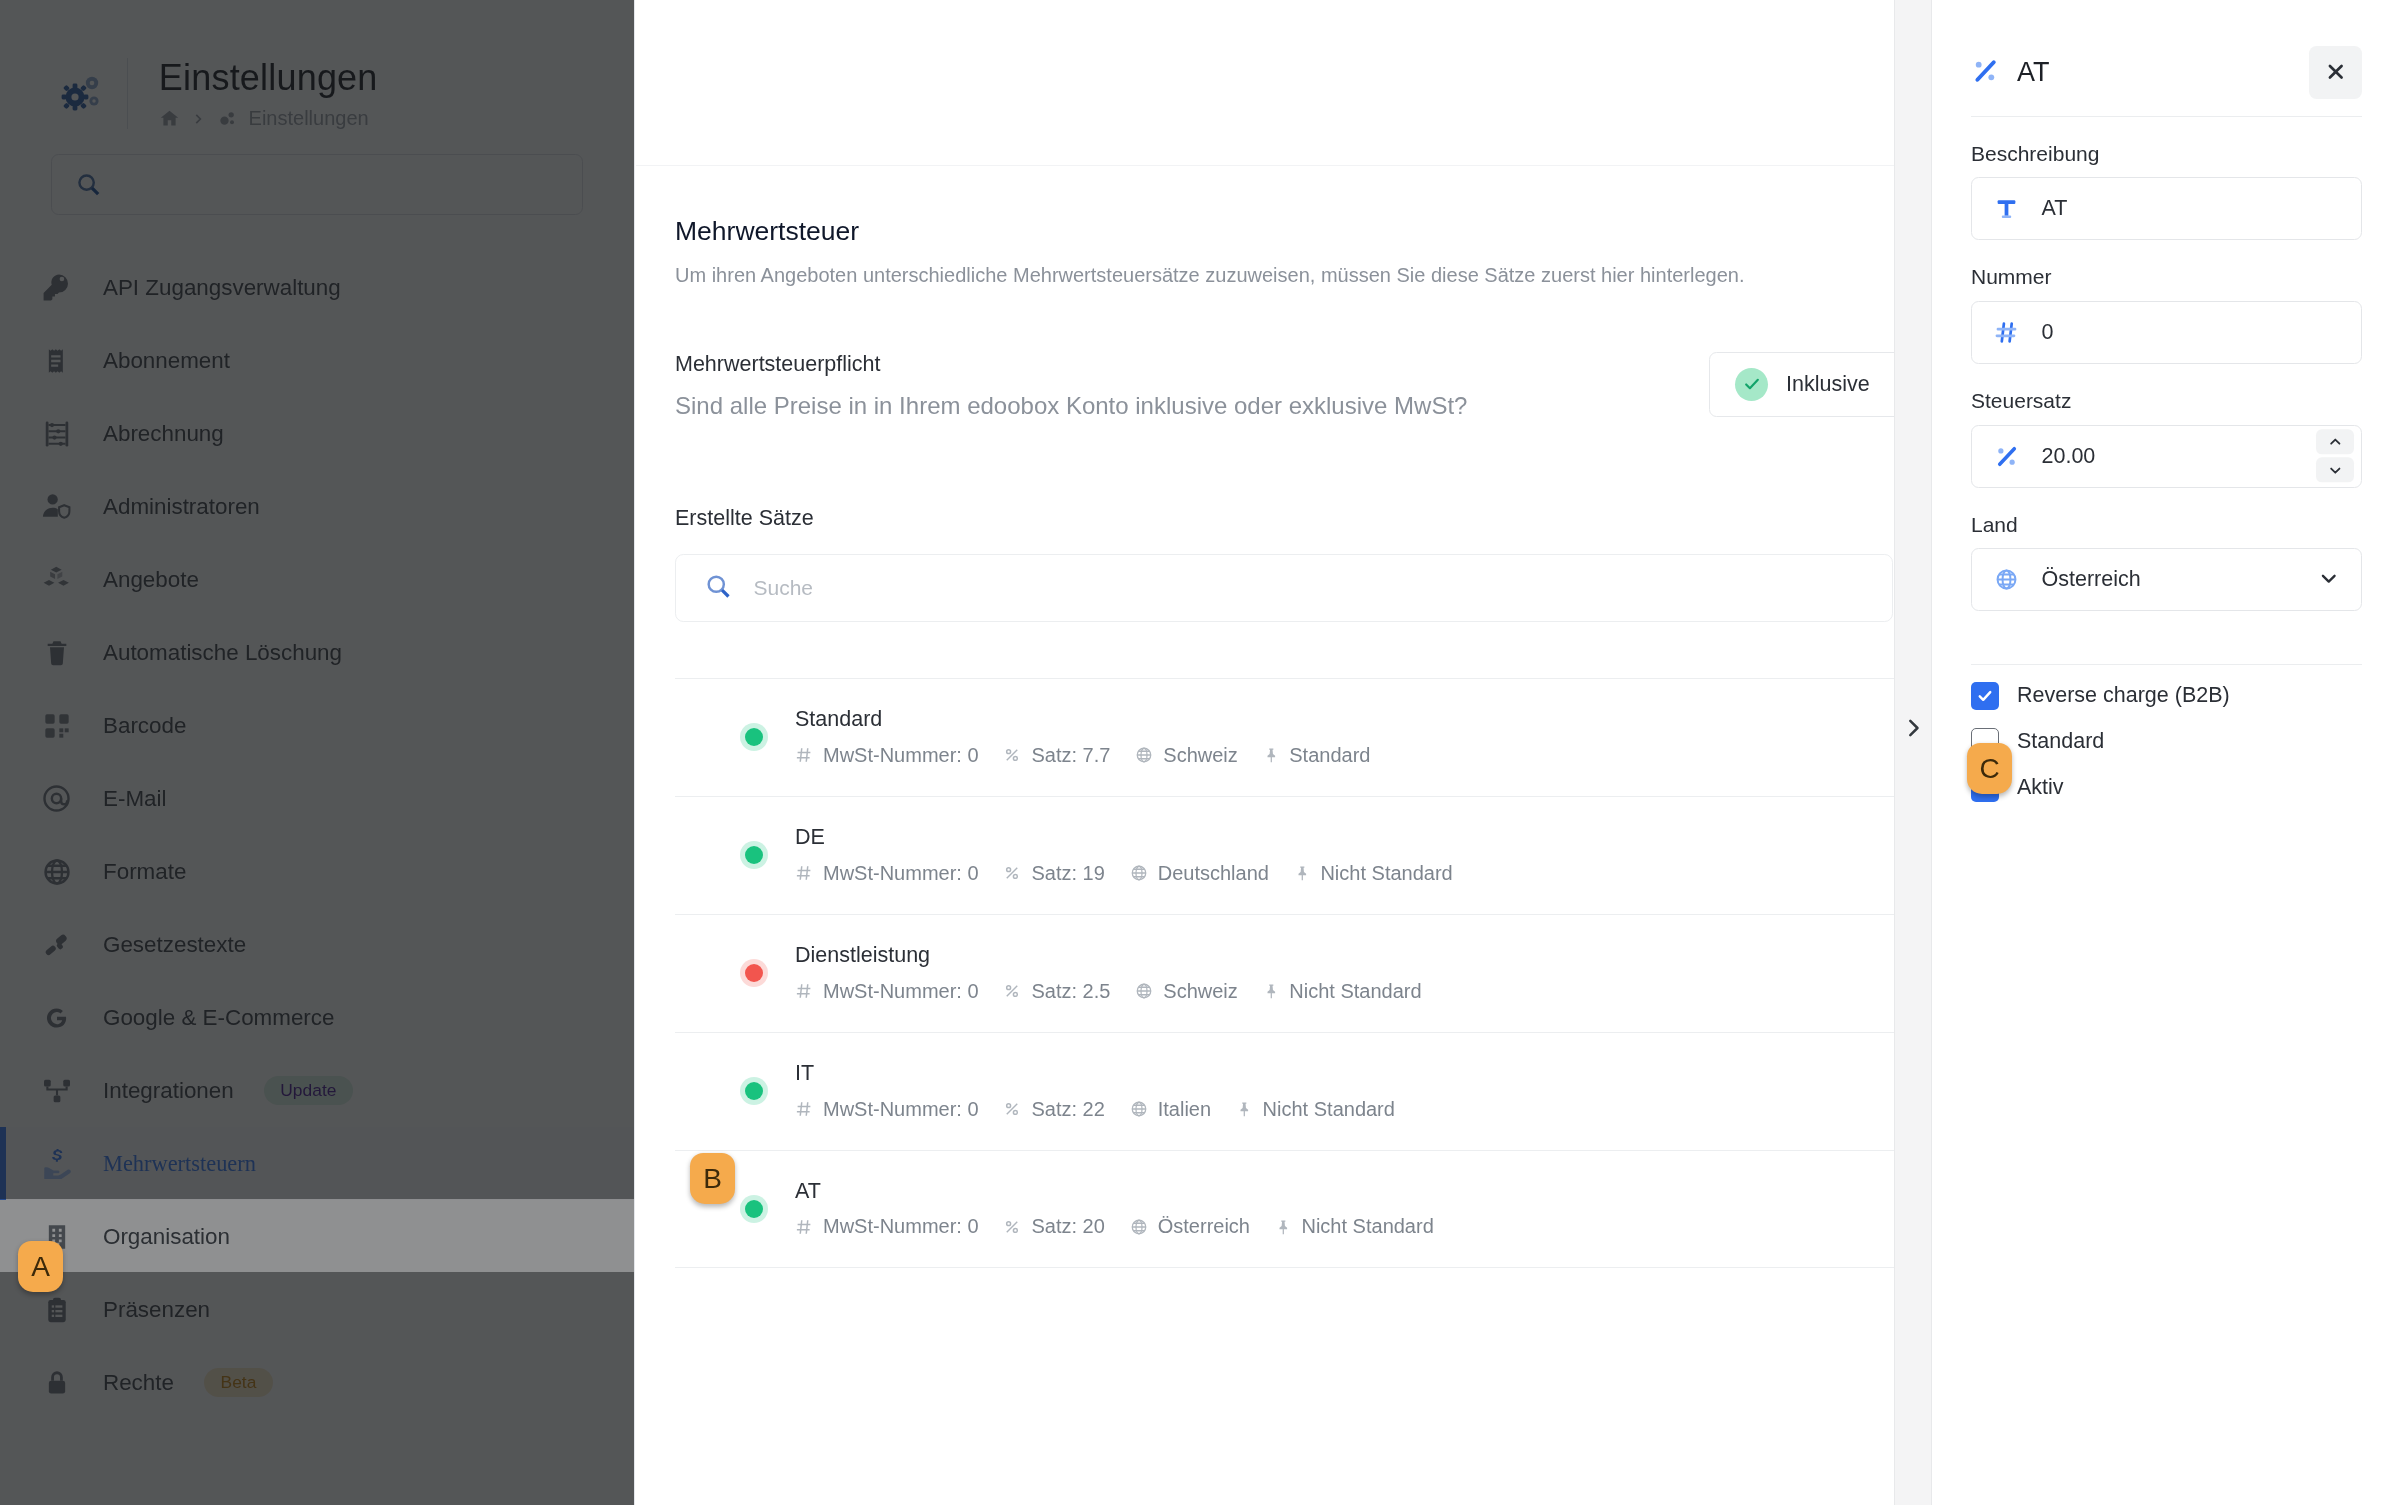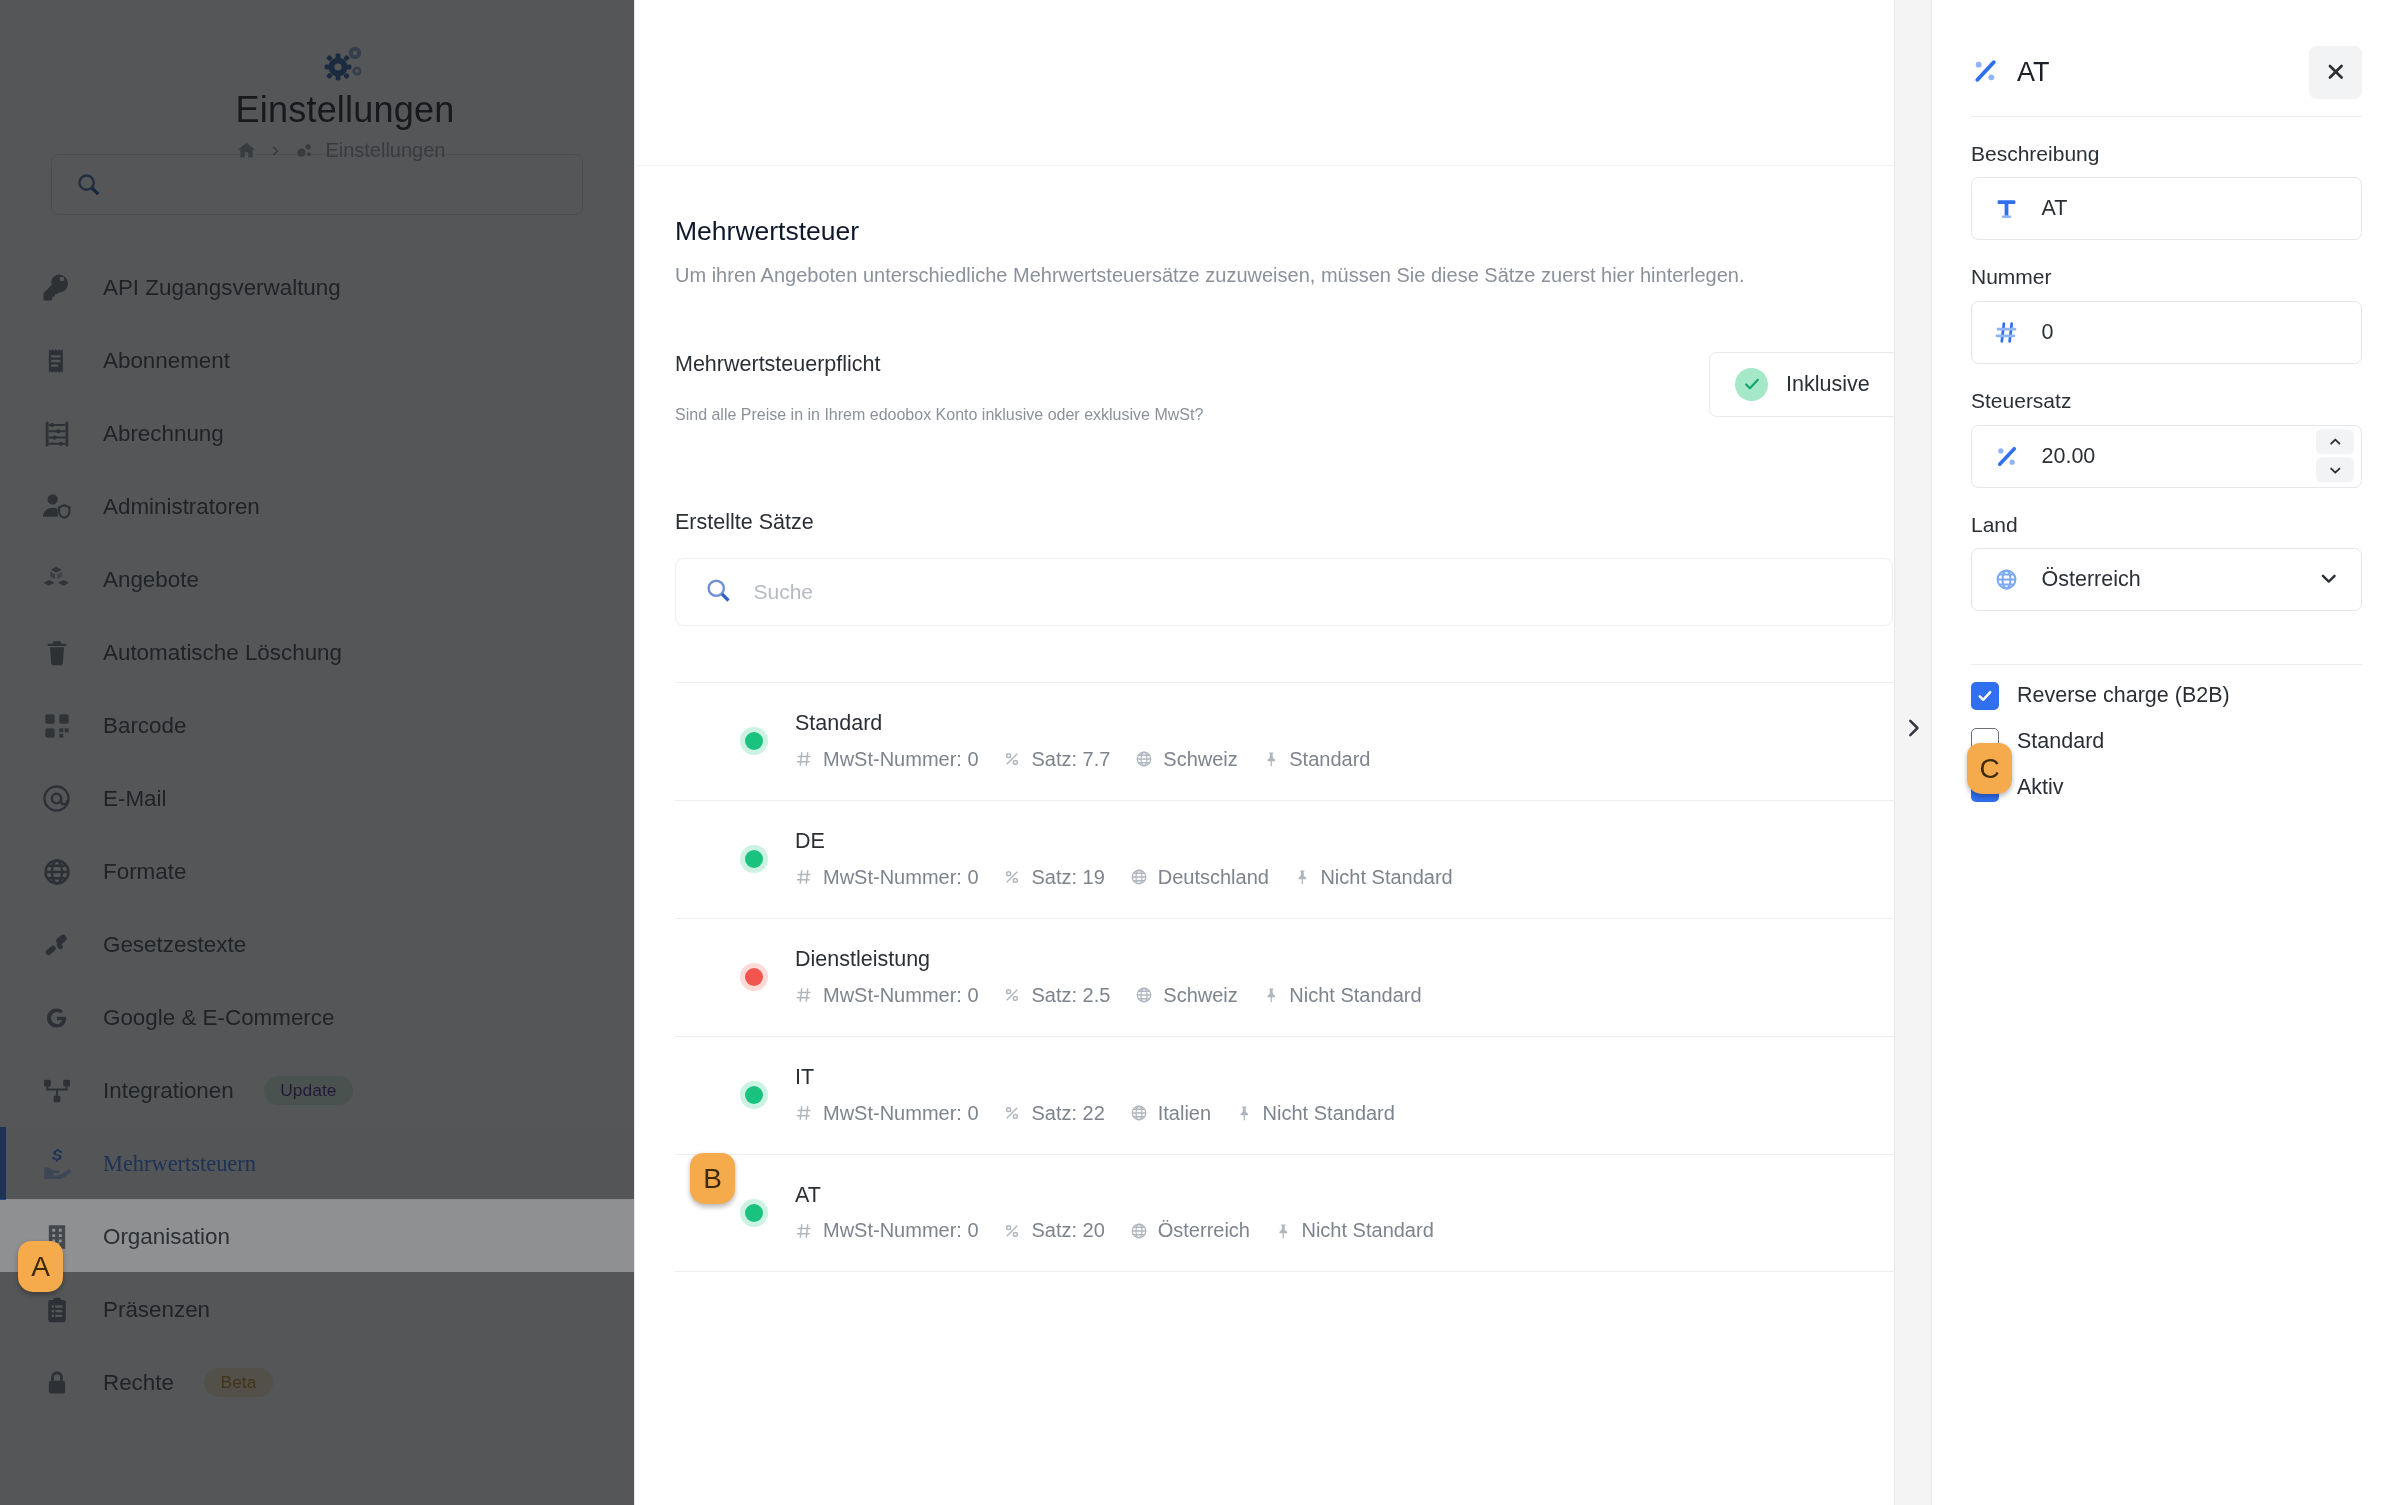--- a/index.html
+++ b/index.html
@@ -16,21 +16,20 @@
     position: absolute; left: 0; top: 0;
     width: 635px; height: 1506px;
     background: #ffffff;
     border-right: 0.8px solid #e4e6ea;
     overflow: hidden;
   }
   .sb-header {
     display: flex; align-items: center;
     padding: 38px 0 0 56px;
     height: 149px;
-    flex-direction: column;
   }
   .sb-logo { width: 51px; height: 51px; flex: 0 0 auto; display:flex; align-items:center; justify-content:center; }
   .sb-div { width: 0.8px; height: 71px; background: #dfe2e6; margin: 0 31px 0 20px; }
   .sb-titles { display: flex; flex-direction: column; gap: 8.3px; }
   .sb-title { font-size: 36px; font-weight: 400; color: #1d2026; letter-spacing: 0.2px; }
   .sb-crumbs { display: flex; align-items: center; gap: 11.6px; font-size: 20px; color: #9aa0a8; }
   .sb-crumbs svg { display: block; }
 
   .sb-search-wrap { padding: 0 51px; margin-top: 5px; }
   .sb-search {
@@ -79,21 +78,21 @@
   .main-topbar { height: 166px; border-bottom: 0.8px solid #f2f3f5; }
   .main-inner { padding: 50px 0 0 39px; }
   .m-title { font-size: 26.5px; color: #0f172a; font-weight: 400; }
   .m-sub { font-size: 20px; color: #8b919a; margin-top: 16.6px; white-space: nowrap; }
 
   .vat-row {
     display: flex; align-items: flex-start; justify-content: space-between;
     margin-top: 65px; padding-right: 0;
   }
   .vat-left .t1 { font-size: 21.5px; color: #2b2f36; }
-  .vat-left .t2 { font-size: 16px; color: #8b919a; margin-top: 29px; }
+  .vat-left .t2 { font-size: 24px; color: #8b919a; margin-top: 15px; }
   .vat-pill {
     border: 0.8px solid #e6e8eb; border-radius: 7.5px; background: #fff;
     height: 65px; min-width: 273px; display: flex; align-items: center;
     gap: 18px; padding: 0 25px; margin-right: -50px;
   }
   .vat-pill .chk {
     width: 33px; height: 33px; border-radius: 50%; background: #a5e8c8;
     display: flex; align-items: center; justify-content: center; flex: 0 0 33px;
   }
   .vat-pill .lbl { font-size: 21.5px; color: #2b2f36; }

